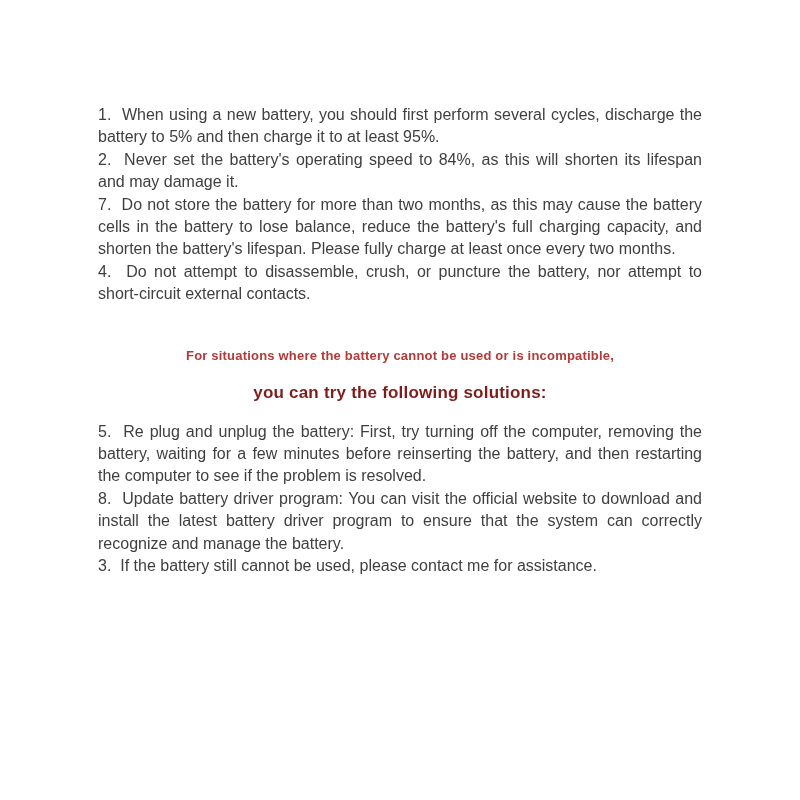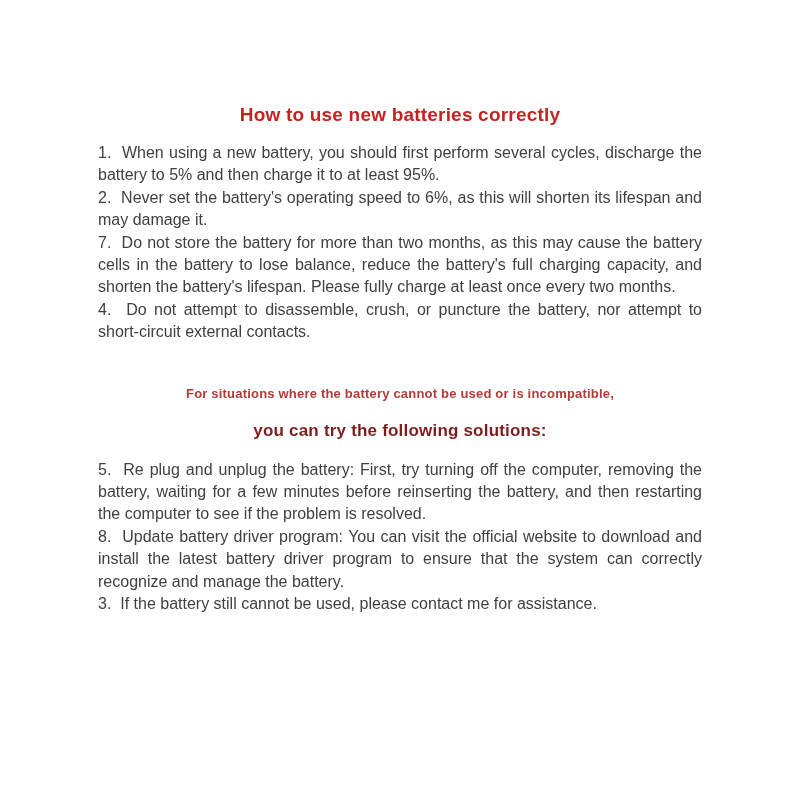--- a/index.html
+++ b/index.html
@@ -55,25 +55,24 @@
   .section-2 {
     margin-top: 18px;
   }
 </style>
 </head>
 <body>
 
 <div class="page">
   <div class="content">
 
-    <div class="heading-1">How to use new batteries correctly</div>
 
     <div class="body-text section-1">
       <p>1.  When using a new battery, you should first perform several cycles, discharge the battery to 5% and then charge it to at least 95%.</p>
-      <p>2.  Never set the battery's operating speed to 6%, as this will shorten its lifespan and may damage it.</p>
+      <p>2.  Never set the battery's operating speed to 84%, as this will shorten its lifespan and may damage it.</p>
       <p>7.  Do not store the battery for more than two months, as this may cause the battery cells in the battery to lose balance, reduce the battery's full charging capacity, and shorten the battery's lifespan. Please fully charge at least once every two months.</p>
       <p>4.  Do not attempt to disassemble, crush, or puncture the battery, nor attempt to short-circuit external contacts.</p>
     </div>
 
     <div class="heading-2">For situations where the battery cannot be used or is incompatible,</div>
 
     <div class="heading-3">you can try the following solutions:</div>
 
     <div class="body-text section-2">
       <p>5.  Re plug and unplug the battery: First, try turning off the computer, removing the battery, waiting for a few minutes before reinserting the battery, and then restarting the computer to see if the problem is resolved.</p>

